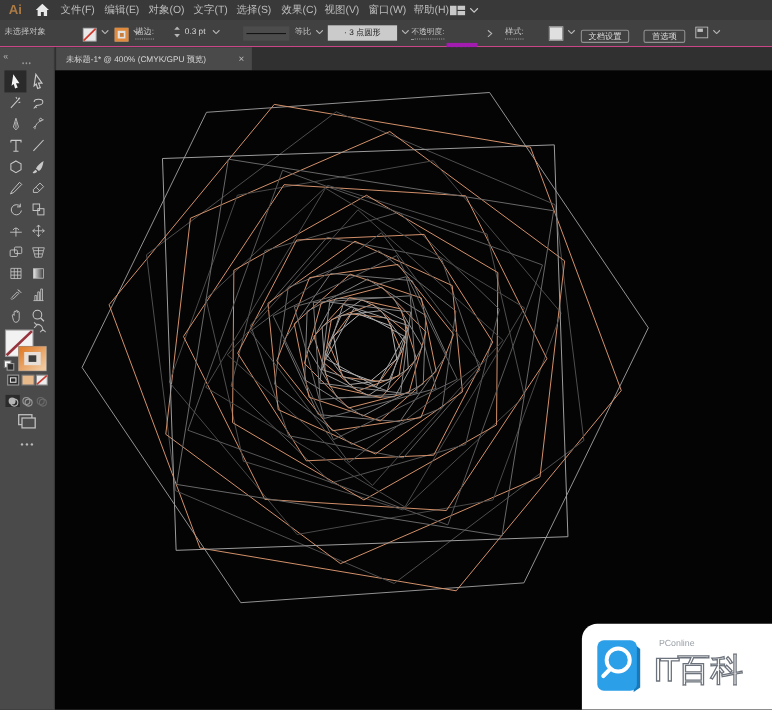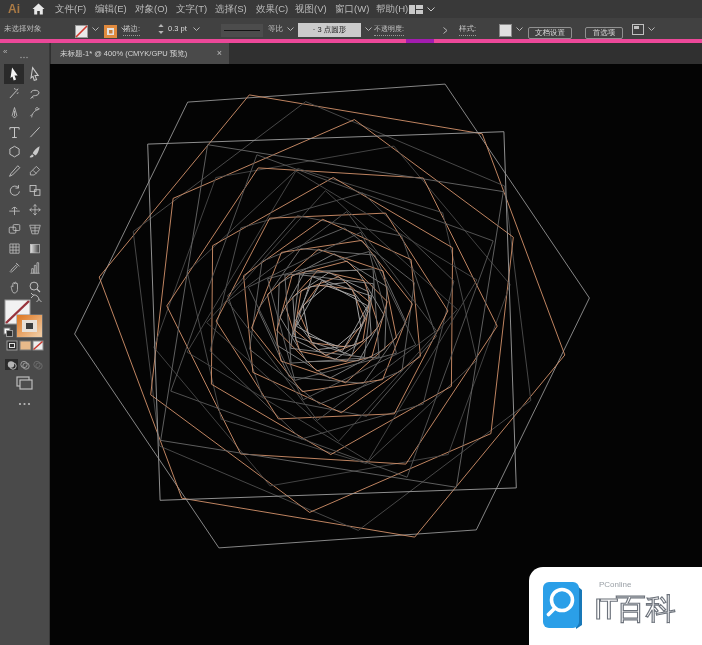--- a/index.html
+++ b/index.html
@@ -4,21 +4,21 @@
 * { margin:0; padding:0; box-sizing:border-box; }
 html,body { width:702px; height:645px; overflow:hidden; background:#3c3c3c;
   font-family:"Liberation Sans", sans-serif; }
 .menubar { position:absolute; left:0; top:0; width:702px; height:18px; background:#393939;
   display:flex; align-items:center; font-size:9.5px; color:#bcbcbc; }
 .ai-logo { color:#aa7a45; font-weight:bold; font-size:12px; margin-left:8px; letter-spacing:0px;}
 .home { margin-left:12px; }
 .menus { display:flex; margin-left:10px; }
 .menus span { margin-right:0; display:inline-block; }
 .optbar { position:absolute; left:0; top:18px; width:702px; height:25px; background:#414141;
-  border-bottom:4px solid #ec4899; font-size:7.5px; color:#c6c6c6;padding-left:32px; }
+  border-bottom:1px solid #ec4899; font-size:7.5px; color:#c6c6c6;padding-left:32px; }
 .optbar .it { position:absolute; top:6px; white-space:nowrap; }
 .caret { position:absolute; top:9px; width:7px; height:4px; }
 .lowbar { position:absolute; left:0; top:43px; width:702px; height:602px; background:#303030; }
 .toolbar { position:absolute; left:0; top:43px; width:50px; height:602px; background:#4a4a4a;
   border-right:1px solid #383838; z-index:5; }
 .tabbar { position:absolute; left:50px; top:43px; width:652px; height:21px; background:#303030; }
 .tab { position:absolute; left:1px; top:0px; width:178px; height:21px; background:#4a4a4a;
   color:#d6d6d6; font-size:7.5px; line-height:21px; padding-left:9px; }
 .tab .x { position:absolute; right:7px; top:0; color:#bdbdbd; font-size:9px;}
 .canvas { position:absolute; left:50px; top:64px; width:652px; height:581px; background:#040404; }

